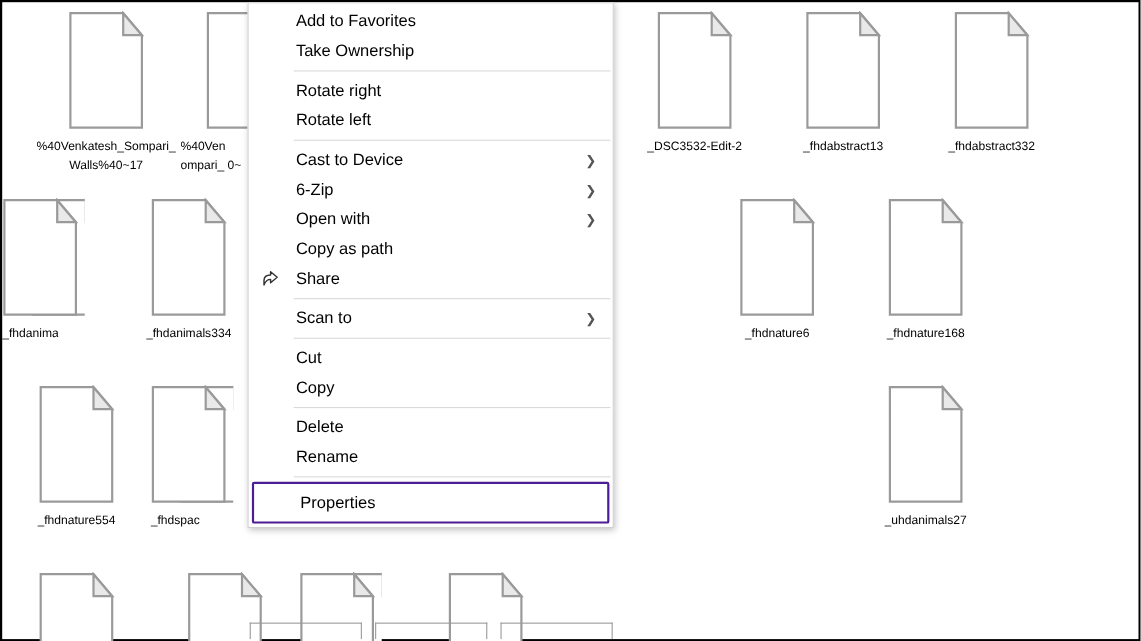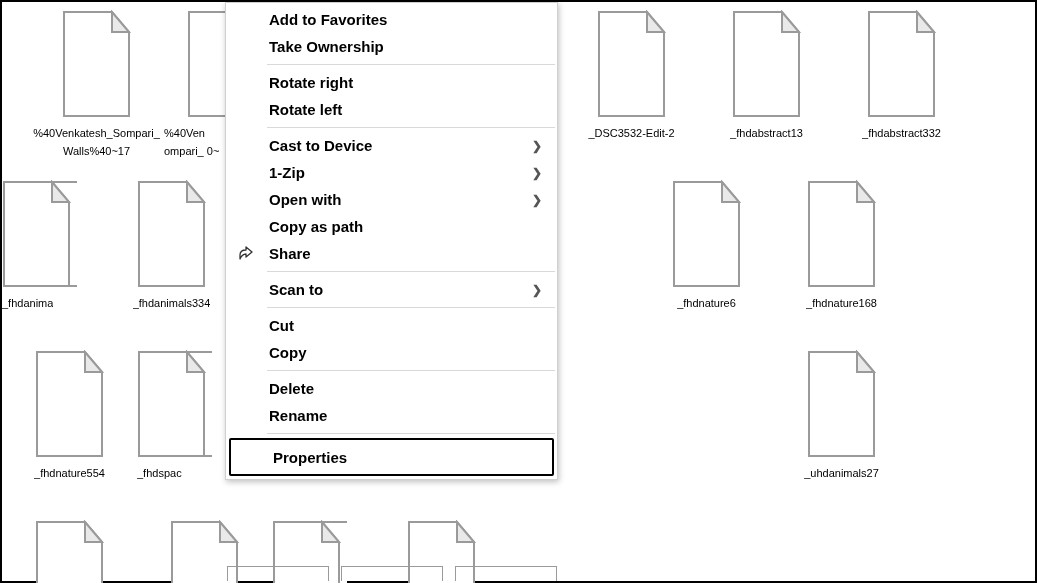--- a/index.html
+++ b/index.html
@@ -61,21 +61,20 @@
     
     .context-menu {
       position: absolute;
       left: 223px;
       top: 0px;
       width: 333px;
       background: #ffffff;
       padding: 3px 1px 3px 1px;
       box-shadow: 1px 2px 6px rgba(0,0,0,0.25);
       border: 1px solid #d0d0d0;
-      font-weight: bold;
     }
     .menu-item {
       position: relative;
       height: 27px;
       display: flex;
       align-items: center;
       padding-left: 42px;
       padding-right: 20px;
       font-size: 15px;
       color: #000000;
@@ -99,21 +98,21 @@
       display:flex;
       align-items:center;
       justify-content:center;
     }
     .menu-sep {
       height: 1px;
       background: #d9d9d9;
       margin: 4px 1px 4px 40px;
     }
     .menu-highlight {
-      border: 2px solid #000000;
+      border: 2px solid #4c1d95;
       border-radius: 2px;
       height: 38px;
       margin: 0 2px;
     }
     .menu-highlight .menu-item {
       height: 34px;
     }
     
     .defender-icon {
       width:18px;height:18px;
@@ -361,21 +360,21 @@
     </div>
     <div class="menu-item">
       <span>Rotate left</span>
     </div>
     <div class="menu-sep"></div>
     <div class="menu-item">
       <span>Cast to Device</span>
       <span class="arrow">❯</span>
     </div>
     <div class="menu-item">
-      <span>1-Zip</span>
+      <span>6-Zip</span>
       <span class="arrow">❯</span>
     </div>
     <div class="menu-item">
       <span>Open with</span>
       <span class="arrow">❯</span>
     </div>
     <div class="menu-item">
       <span>Copy as path</span>
     </div>
     <div class="menu-item">

